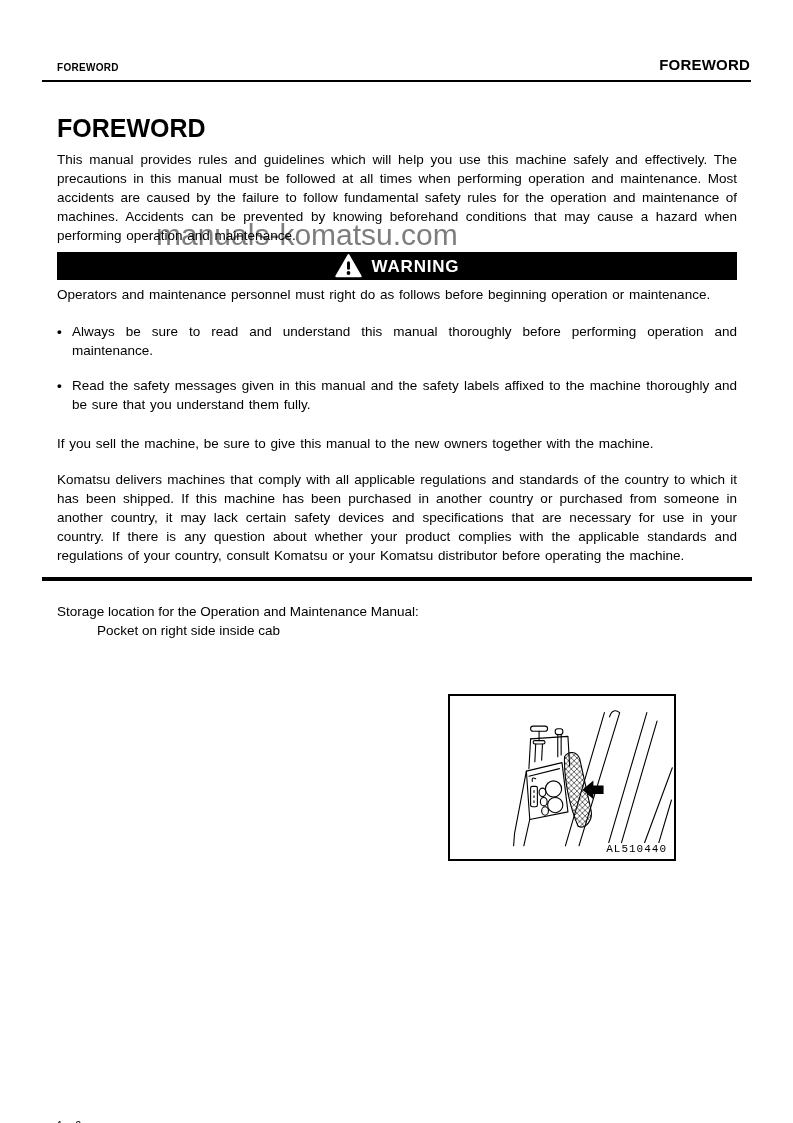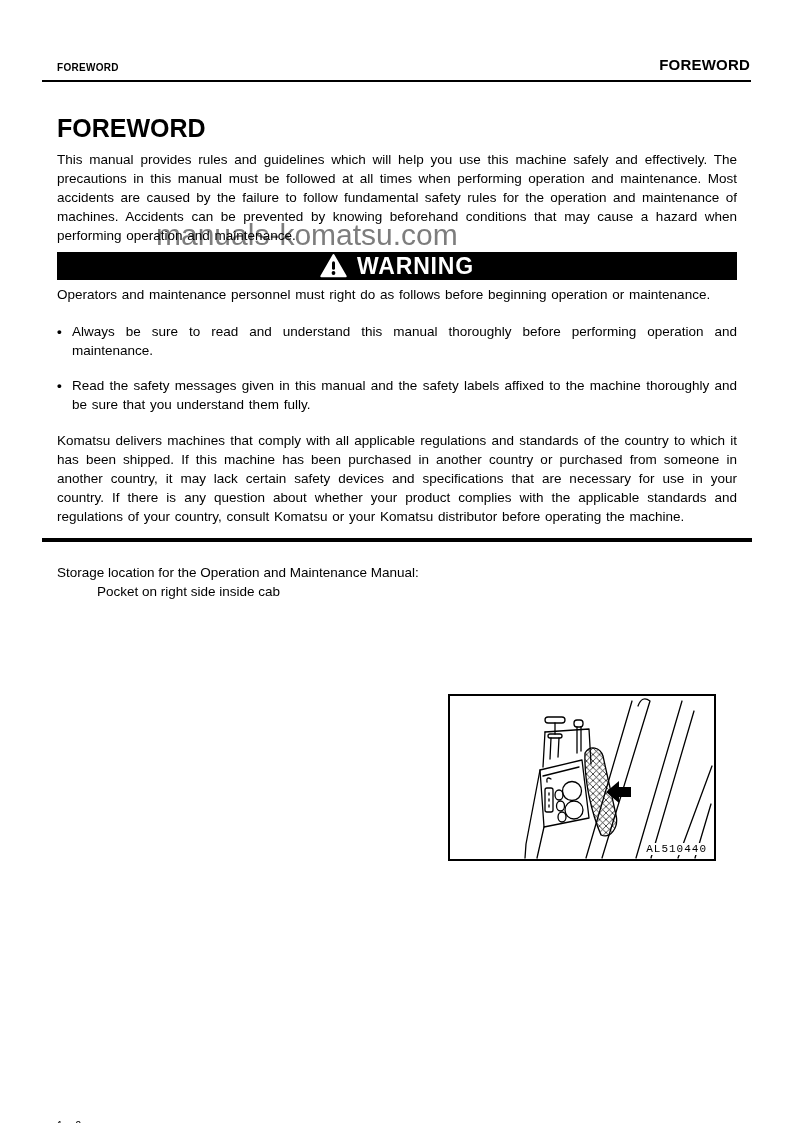--- a/index.html
+++ b/index.html
@@ -36,40 +36,40 @@
     font-size: 13.5px; line-height: 19px; z-index: 2;
   }
   h1.title { font-size: 25px; line-height: 26px; font-weight: bold; margin: 0 0 9px 0; letter-spacing: 0; }
   p.body { text-align: justify; word-spacing: 1px; }
   .warning-banner {
     margin-top: 7px; height: 28px; background: #000;
     display: flex; align-items: center; justify-content: center; gap: 10px;
     position: relative; z-index: 3;
   }
   .warning-banner .wlabel {
-    color: #fff; font-size: 23px; font-weight: bold; letter-spacing: .8px;
+    color: #fff; font-size: 17px; font-weight: bold; letter-spacing: .8px;
   }
   .warning-banner svg { display: block; }
   .lead { margin-top: 5px; }
   ul.warn-list { list-style: none; margin-top: 18px; }
   ul.warn-list li { display: flex; }
   ul.warn-list li + li { margin-top: 16px; }
   ul.warn-list .dot { width: 15px; flex: 0 0 15px; font-weight: bold; }
   ul.warn-list .btxt { flex: 1; text-align: justify; word-spacing: 1px; }
   .p1 { margin-top: 20px; }
   .p2 { margin-top: 15px; }
   .p3 { margin-top: 20px; }
   .p4 { margin-top: 17px; }
   .divider { margin: 12px -15px 0 -15px; height: 4px; background: #000; }
   .storage { margin-top: 21px; }
   .storage .indent { padding-left: 40px; margin-top: 0; }
   
   .figure-box {
     position: absolute; left: 448px; top: 676px;
-    width: 268px; height: 167px;
+    width: 228px; height: 167px;
     border: 2px solid #000; background: #fff; z-index: 2;
   }
   .figure-box svg.art { position: absolute; inset: 0; width: 100%; height: 100%; }
   .fig-code {
     position: absolute; right: 7px; bottom: 4px;
     font-family: "Liberation Mono", monospace;
     font-size: 11px; letter-spacing: 1px; background: #fff; padding-left: 3px;
   }
   .footer {
     position: absolute; left: 57px; top: 1102px;
@@ -111,20 +111,21 @@
       <li>
         <span class="dot">•</span>
         <span class="btxt">Always be sure to read and understand this manual thoroughly before performing operation and maintenance.</span>
       </li>
       <li>
         <span class="dot">•</span>
         <span class="btxt">Read the safety messages given in this manual and the safety labels affixed to the machine thoroughly and be sure that you understand them fully.</span>
       </li>
     </ul>
 
+    <p class="body p3">If you sell the machine, be sure to give this manual to the new owners together with the machine.</p>
     <p class="body p4">Komatsu delivers machines that comply with all applicable regulations and standards of the country to which it has been shipped. If this machine has been purchased in another country or purchased from someone in another country, it may lack certain safety devices and specifications that are necessary for use in your country. If there is any question about whether your product complies with the applicable standards and regulations of your country, consult Komatsu or your Komatsu distributor before operating the machine.</p>
 
     <div class="divider"></div>
 
     <div class="storage">
       <p>Storage location for the Operation and Maintenance Manual:</p>
       <p class="indent">Pocket on right side inside cab</p>
     </div>
   </div>
 

